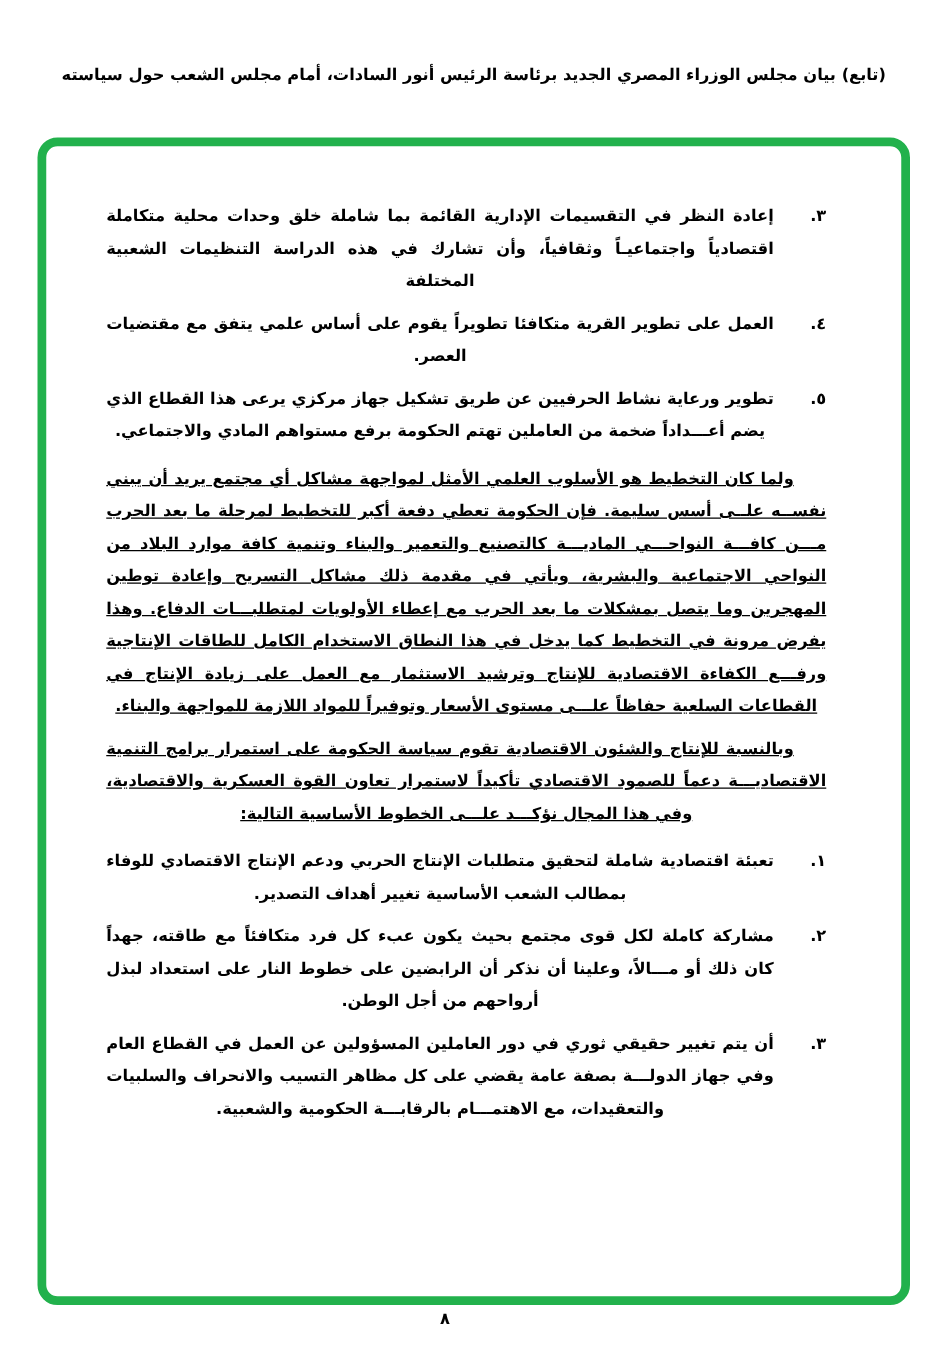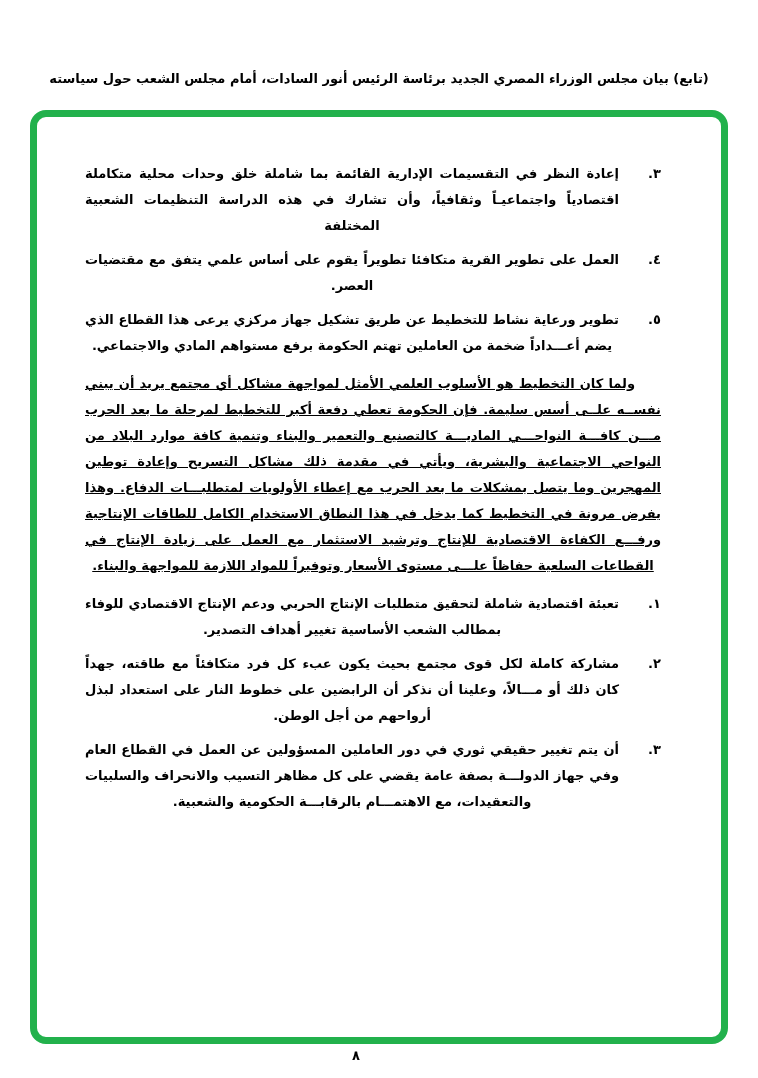--- a/index.html
+++ b/index.html
@@ -12,21 +12,21 @@
     width: 758px;
     height: 1078px;
     background: #ffffff;
     font-family: "DejaVu Sans", sans-serif;
     font-weight: bold;
     color: #000000;
     overflow: hidden;
   }
   .doc-header {
     position: absolute;
-    top: 70px;
+    top: 52px;
     left: 40px;
     right: 40px;
     direction: rtl;
     text-align: center;
     font-size: 13px;
     line-height: 18px;
   }
   .frame {
     position: absolute;
     top: 110px;
@@ -92,28 +92,29 @@
         <span class="list-text">إعادة النظر في التقسيمات الإدارية القائمة بما شاملة خلق وحدات محلية متكاملة اقتصادياً واجتماعيـاً وثقافياً، وأن تشارك في هذه الدراسة التنظيمات الشعبية المختلفة</span>
       </div>
 
       <div class="list-item">
         <span class="list-num">٤.</span>
         <span class="list-text">العمل على تطوير القرية متكافئا تطويراً يقوم على أساس علمي يتفق مع مقتضيات العصر.</span>
       </div>
 
       <div class="list-item">
         <span class="list-num">٥.</span>
-        <span class="list-text">تطوير ورعاية نشاط للتخطيط عن طريق تشكيل جهاز مركزي يرعى هذا القطاع الذي يضم أعـــداداً ضخمة من العاملين تهتم الحكومة برفع مستواهم المادي والاجتماعي.</span>
+        <span class="list-text">تطوير ورعاية نشاط الحرفيين عن طريق تشكيل جهاز مركزي يرعى هذا القطاع الذي يضم أعـــداداً ضخمة من العاملين تهتم الحكومة برفع مستواهم المادي والاجتماعي.</span>
       </div>
 
       <div class="spacer-sm"></div>
 
 
       <p class="para indent">ولما كان التخطيط هو الأسلوب العلمي الأمثل لمواجهة مشاكل أي مجتمع يريد أن يبني نفســه علــى أسس سليمة. فإن الحكومة تعطي دفعة أكبر للتخطيط لمرحلة ما بعد الحرب مـــن كافـــة النواحـــي الماديـــة كالتصنيع والتعمير والبناء وتنمية كافة موارد البلاد من النواحي الاجتماعية والبشرية، ويأتي في مقدمة ذلك مشاكل التسريح وإعادة توطين المهجرين وما يتصل بمشكلات ما بعد الحرب مع إعطاء الأولويات لمتطلبـــات الدفاع. وهذا يفرض مرونة في التخطيط كما يدخل في هذا النطاق الاستخدام الكامل للطاقات الإنتاجية ورفـــع الكفاءة الاقتصادية للإنتاج وترشيد الاستثمار مع العمل على زيادة الإنتاج في القطاعات السلعية حفاظاً علـــى مستوى الأسعار وتوفيراً للمواد اللازمة للمواجهة والبناء.</p>
 
+      <p class="para indent">وبالنسبة للإنتاج والشئون الاقتصادية تقوم سياسة الحكومة على استمرار برامج التنمية الاقتصاديـــة دعماً للصمود الاقتصادي تأكيداً لاستمرار تعاون القوة العسكرية والاقتصادية، وفي هذا المجال نؤكـــد علـــى الخطوط الأساسية التالية:</p>
 
       <div class="spacer-sm"></div>
 
       <div class="list-item">
         <span class="list-num">١.</span>
         <span class="list-text">تعبئة اقتصادية شاملة لتحقيق متطلبات الإنتاج الحربي ودعم الإنتاج الاقتصادي للوفاء بمطالب الشعب الأساسية تغيير أهداف التصدير.</span>
       </div>
 
       <div class="list-item">
         <span class="list-num">٢.</span>

